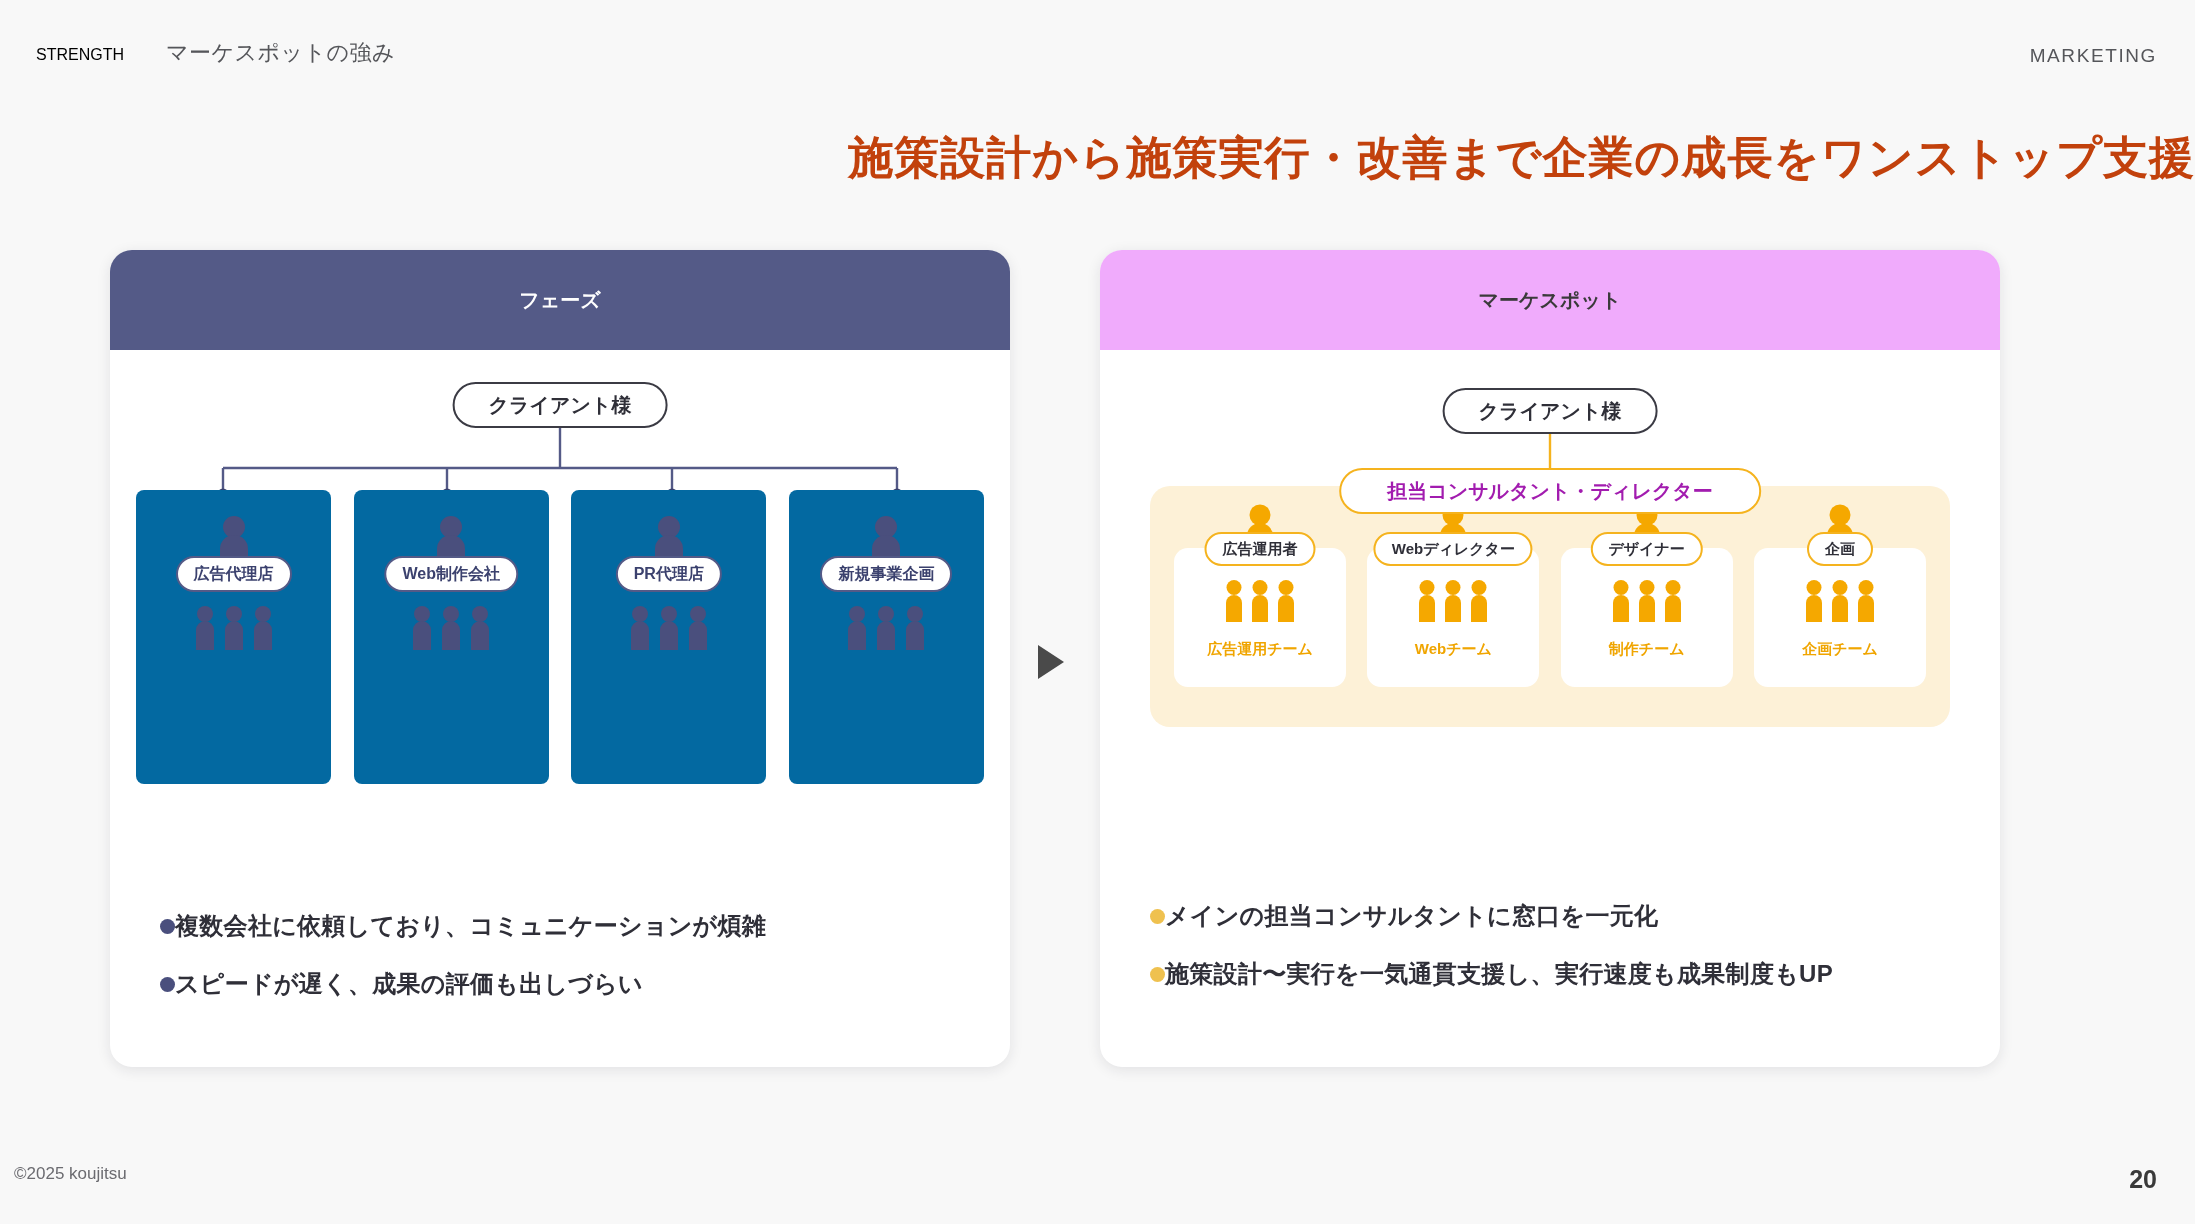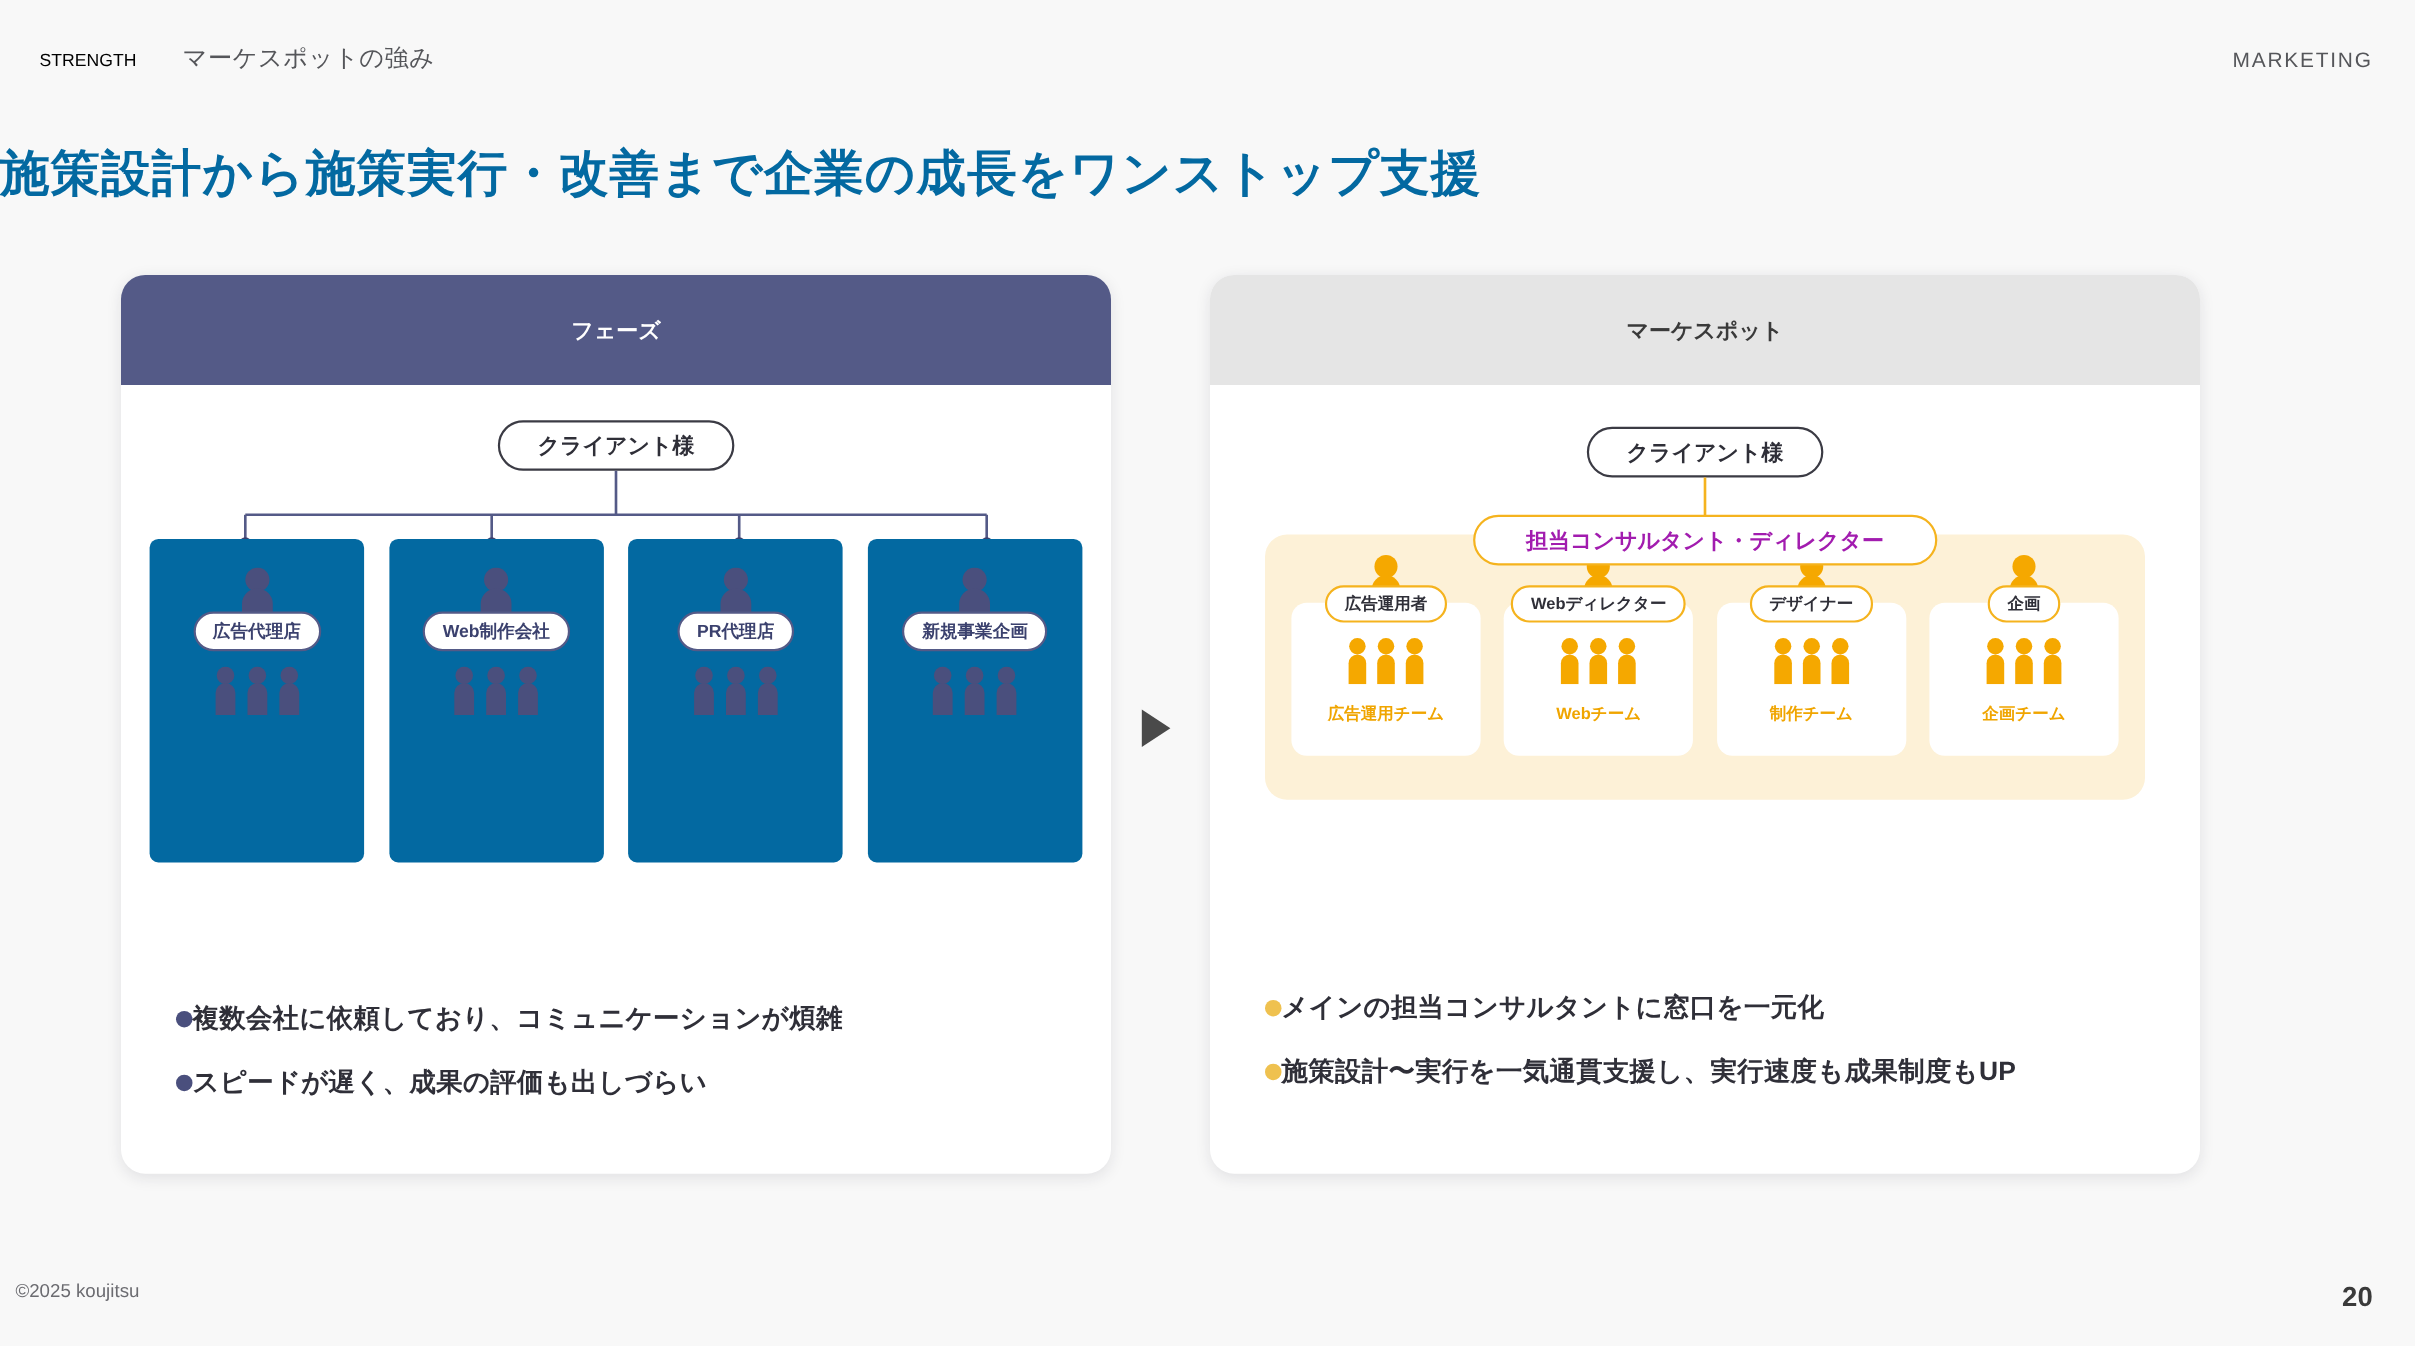--- a/index.html
+++ b/index.html
@@ -11,40 +11,40 @@
     overflow:hidden;
   }
   .slide { position:relative; width:2195px; height:1224px; background:#f8f8f8; }
 
   
   .hdr { position:absolute; left:36px; top:38px; display:flex; align-items:baseline; gap:42px; }
   .hdr-sub { font-size:22px; color:#55565a; letter-spacing:.5px; }
   .hdr-right { position:absolute; right:38px; top:45px; font-size:19px; letter-spacing:1.6px; color:#55565a; }
 
   .main-title {
-    position:absolute; left:0; right:0; top:128px; text-align:left;
-    font-size:45px; font-weight:700; color:#0369a1; letter-spacing:1px;
+    position:absolute; left:0; right:0; top:128px; text-align:right;
+    font-size:45px; font-weight:700; color:#c2410c; letter-spacing:1px;
   }
 
   
   .card {
     position:absolute; top:250px; width:900px; height:817px;
     background:#ffffff; border-radius:22px;
     box-shadow:0 3px 14px rgba(30,30,50,.10);
     overflow:hidden;
   }
   .card.left  { left:110px; }
   .card.right { left:1100px; }
 
   .card-hd {
     height:100px; display:flex; align-items:center; justify-content:center;
     font-size:20px; font-weight:700;
   }
   .card.left  .card-hd { background:#545a87; color:#ffffff; }
-  .card.right .card-hd { background:#e5e5e5; color:#3a3a3a; }
+  .card.right .card-hd { background:#f0abfc; color:#3a3a3a; }
 
   .card-body { position:relative; height:717px; }
 
   
   .pill {
     display:flex; align-items:center; justify-content:center;
     background:#fff; border-radius:999px; font-weight:700; white-space:nowrap;
   }
   .pill-client {
     position:absolute; left:50%; transform:translateX(-50%);

